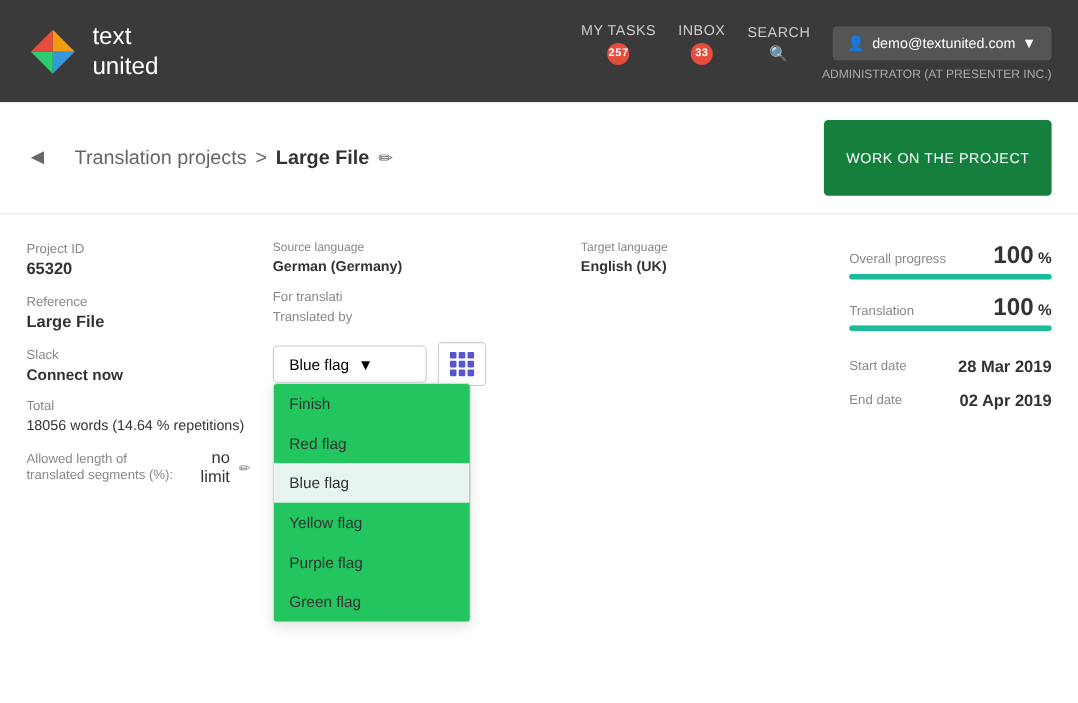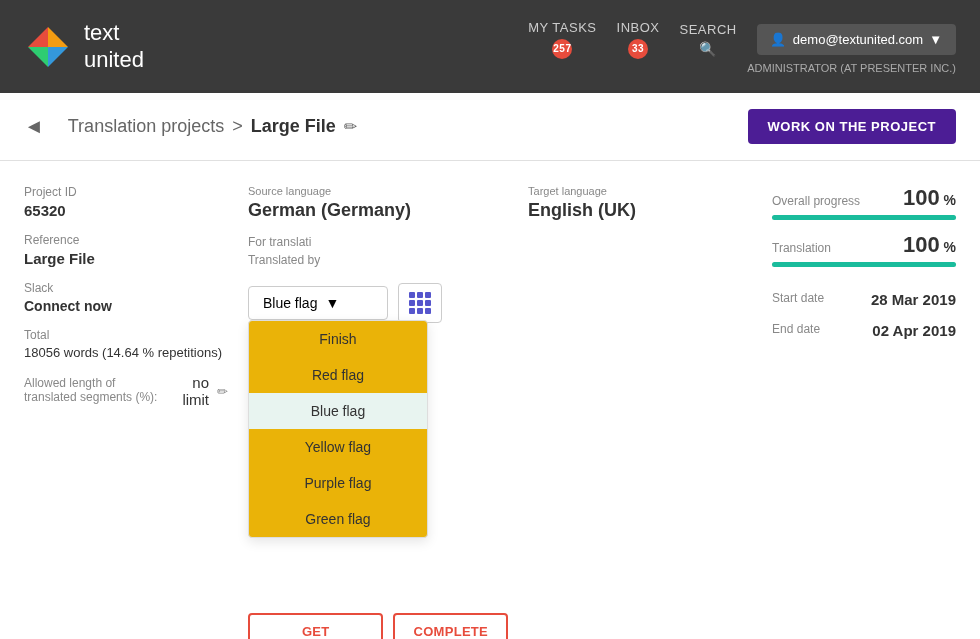--- a/index.html
+++ b/index.html
@@ -111,28 +111,28 @@
     .breadcrumb-current {
       font-weight: bold;
       color: #333;
     }
     .edit-icon {
       color: #666;
       cursor: pointer;
       font-size: 16px;
     }
     .work-btn {
-      background: #4c1d95;
+      background: #15803d;
       color: #fff;
       border: none;
-      padding: 10px 20px;
-      border-radius: 4px;
-      cursor: pointer;
-      font-size: 13px;
-      font-weight: bold;
+      padding: 27px 20px;
+      border-radius: 4px;
+      cursor: pointer;
+      font-size: 13px;
+      font-weight: normal;
       text-transform: uppercase;
       letter-spacing: 0.5px;
     }
 
     
     .card {
       background: #fff;
       margin: 0;
       padding: 24px;
       border-bottom: 1px solid #e8e8e8;
@@ -206,21 +206,21 @@
       background: #1abc9c;
       height: 5px;
       border-radius: 3px;
     }
     .lang-sub {
       color: #888;
       font-size: 11px;
       margin-bottom: 3px;
     }
     .lang-name {
-      font-size: 18px;
+      font-size: 13px;
       font-weight: bold;
       color: #333;
     }
 
     
     .actions-row {
       display: flex;
       align-items: center;
       gap: 10px;
       margin-top: 16px;
@@ -262,28 +262,27 @@
       height: 6px;
       background: #5555cc;
       border-radius: 1px;
     }
 
     
     .dropdown-menu {
       position: absolute;
       top: 100%;
       left: 0;
-      background: #eab308;
+      background: #22c55e;
       border: 1px solid #ddd;
       border-radius: 4px;
       width: 180px;
       box-shadow: 0 4px 12px rgba(0,0,0,0.1);
       z-index: 200;
       overflow: hidden;
-      text-align: center;
     }
     .dropdown-scroll {
       max-height: 220px;
       overflow-y: auto;
     }
     .dropdown-scroll::-webkit-scrollbar {
       width: 8px;
     }
     .dropdown-scroll::-webkit-scrollbar-track {
       background: #f5f5f5;

